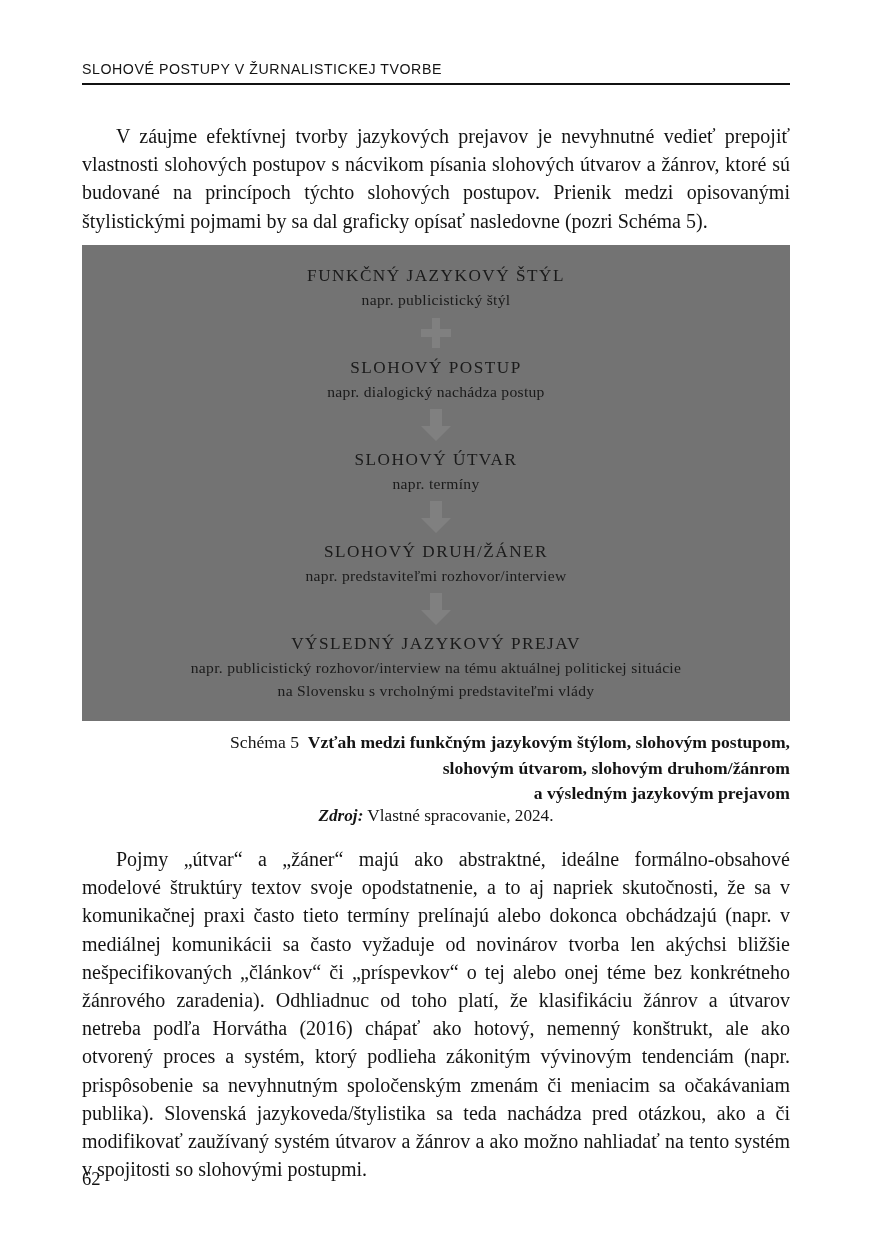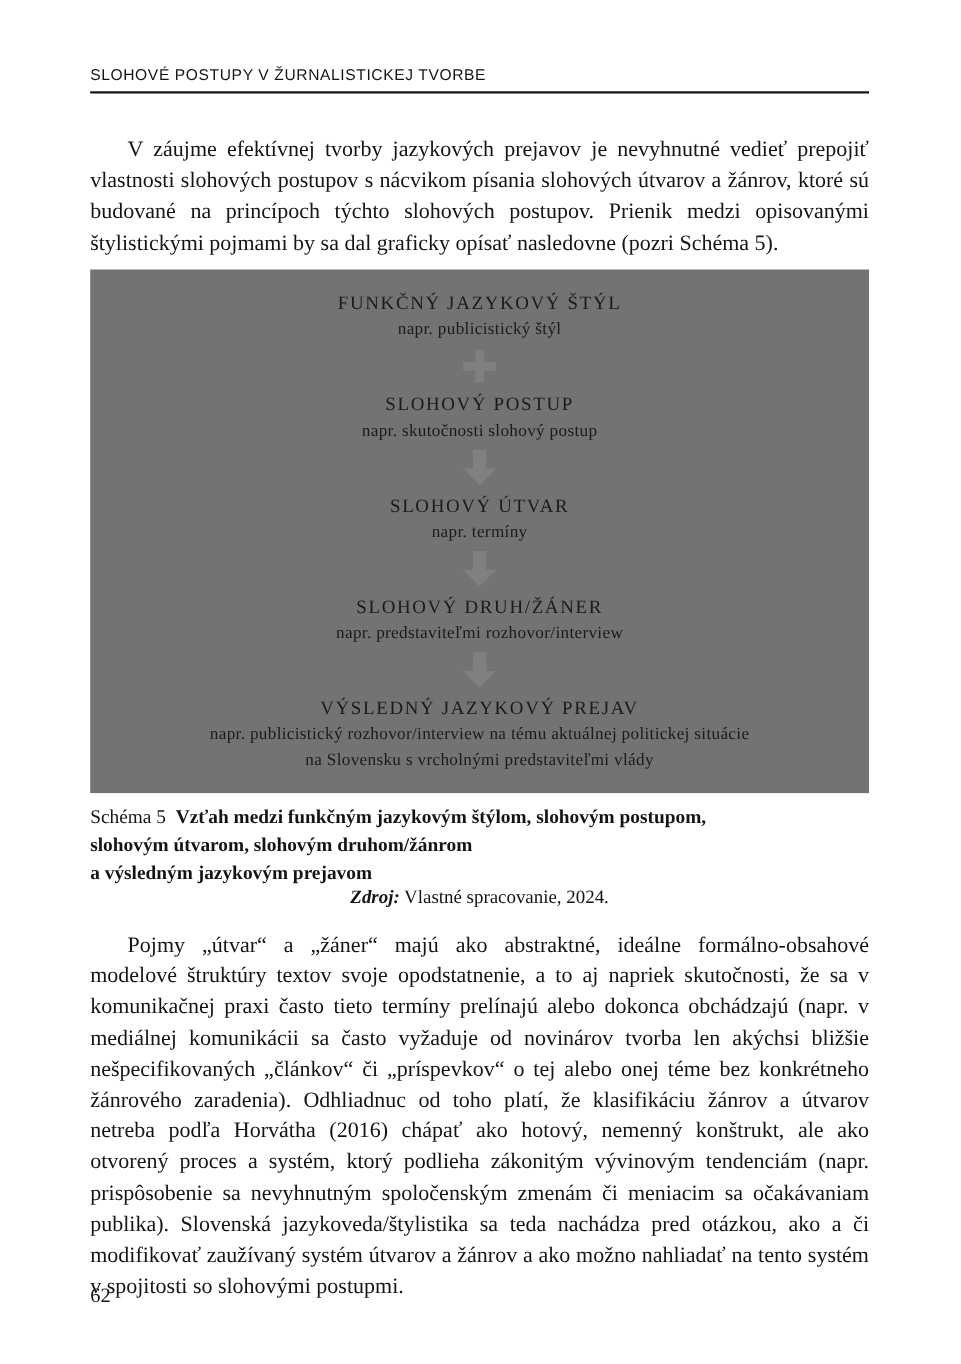--- a/index.html
+++ b/index.html
@@ -99,21 +99,21 @@
     justify-content: center;
   }
   .connector svg { display: block; }
 
   
   .caption {
     position: absolute;
     left: 82px;
     top: 730px;
     width: 708px;
-    text-align: left;
+    text-align: right;
     font-size: 17.6px;
     line-height: 25.5px;
     color: #141414;
   }
   .caption .cap-label { font-weight: normal; }
   .caption .cap-bold { font-weight: bold; }
   .caption .cap-line { display: block; font-weight: bold; }
 
   .source-line {
     position: absolute;
@@ -163,21 +163,21 @@
 
     <div class="connector">
       <svg width="30" height="30" viewBox="0 0 30 30">
         <path d="M11 0 H19 V11 H30 V19 H19 V30 H11 V19 H0 V11 H11 Z" fill="#808080"></path>
       </svg>
     </div>
 
     <div class="schema-level">
       <div class="level-title">SLOHOVÝ POSTUP</div>
       <div class="level-example">
-        <span class="ex-line">napr. skutočnosti slohový postup</span>
+        <span class="ex-line">napr. dialogický nachádza postup</span>
       </div>
     </div>
 
     <div class="connector">
       <svg width="30" height="32" viewBox="0 0 30 32">
         <path d="M9 0 H21 V17 H30 L15 32 L0 17 H9 Z" fill="#808080"></path>
       </svg>
     </div>
 
     <div class="schema-level">

